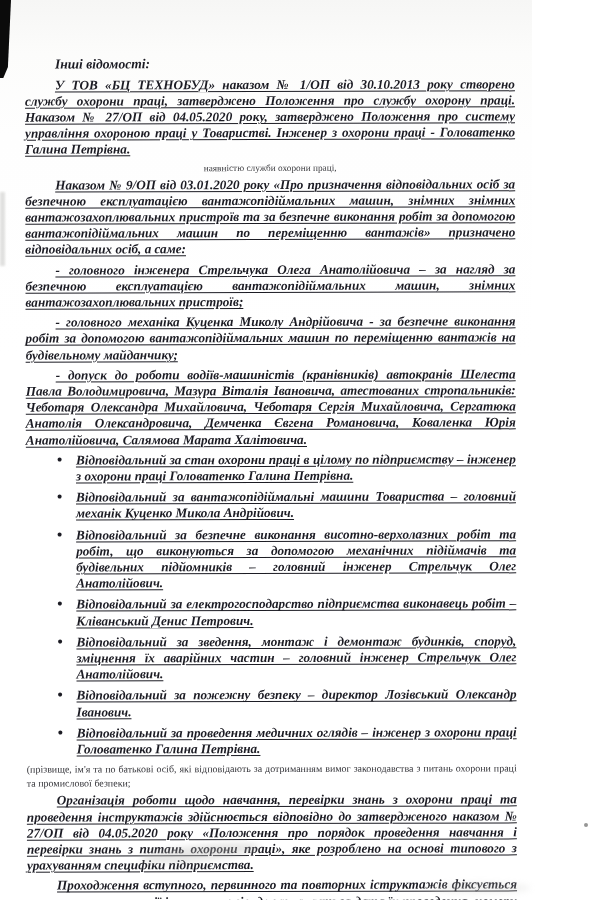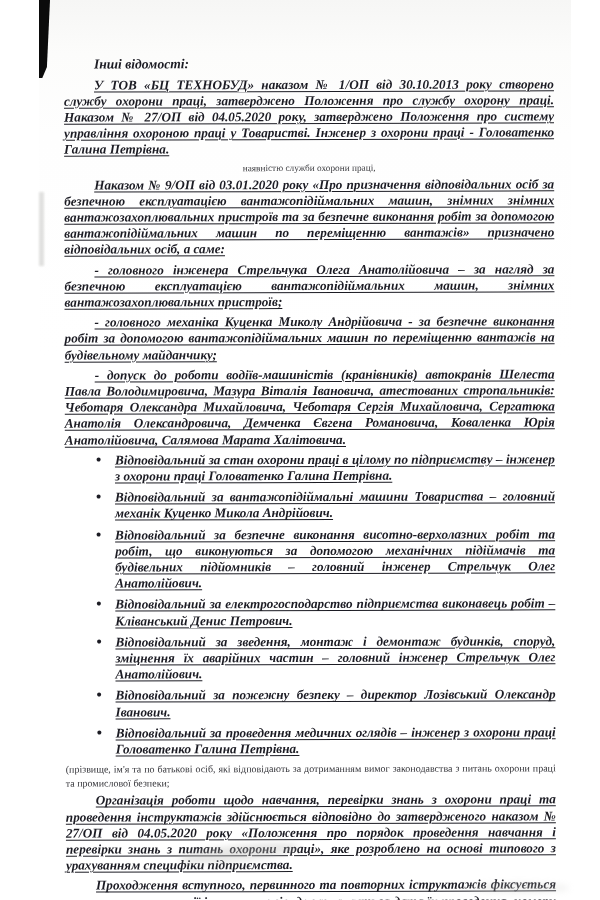--- a/index.html
+++ b/index.html
@@ -7,21 +7,20 @@
     width: 600px; height: 900px;
     background: #ffffff;
     overflow: hidden;
   }
   .page {
     position: relative;
     width: 532px; height: 900px;
     background: linear-gradient(180deg, #f6f6f5 0%, #fcfcfb 6%, #fefefe 15%, #ffffff 40%);
     font-family: "Liberation Serif", "DejaVu Serif", serif;
     color: #1c1c24;
-    margin-left: 39px;
   }
   .content {
     position: absolute;
     left: 26px; right: 16px; top: 56px;
     transform: rotate(-0.15deg);
   }
   p { margin: 0 0 4px 0; }
   .para {
     font-size: 13.2px;
     line-height: 16.2px;

